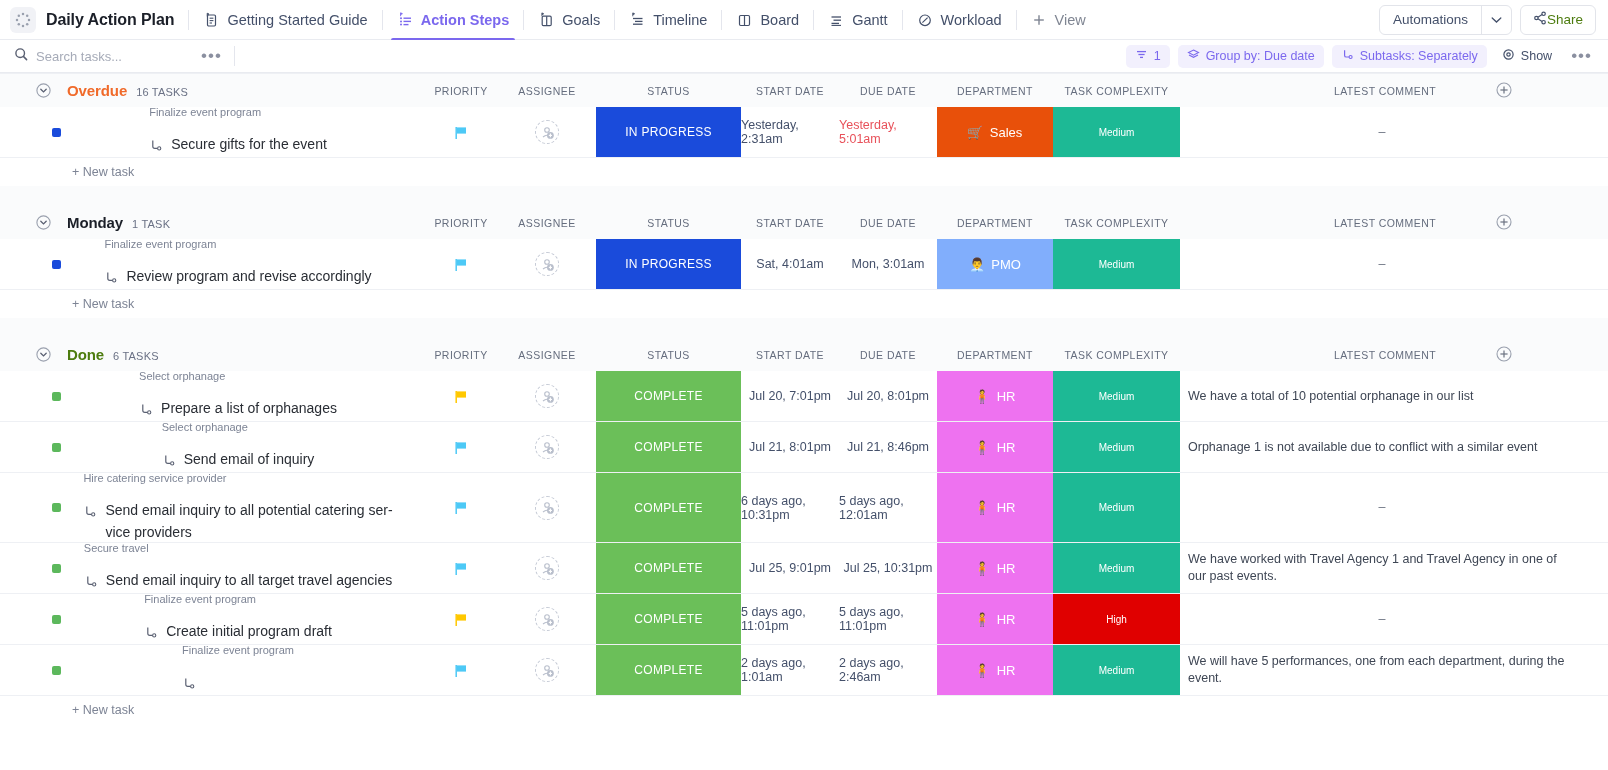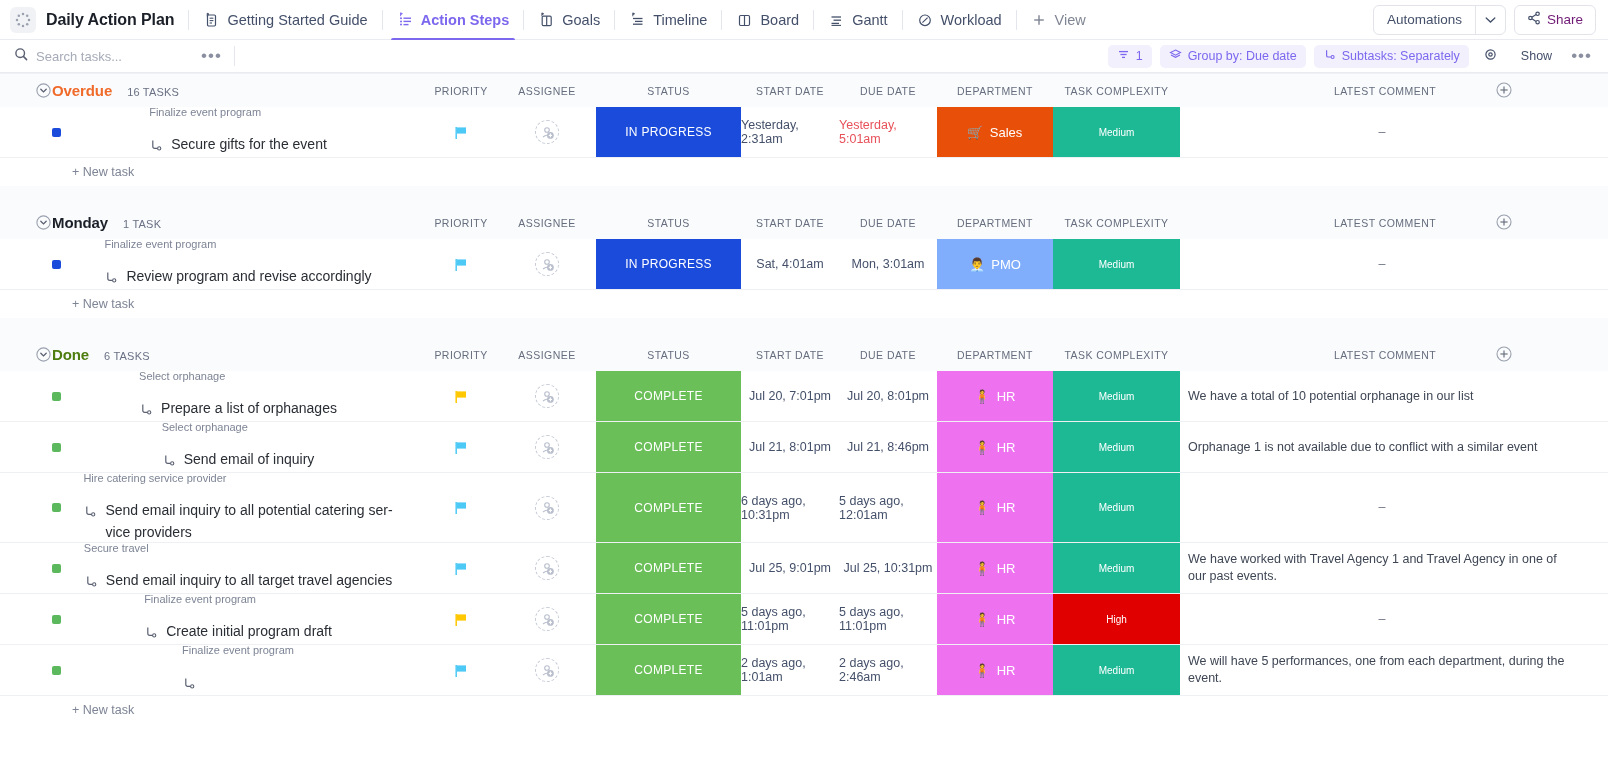--- a/index.html
+++ b/index.html
@@ -60,24 +60,24 @@
   .spacer { flex: 1 1 auto; }
   .btn-group {
     display:flex; align-items:center;
     border:1px solid #e2e4ea; border-radius:6px;
     height:30px; overflow:hidden;
   }
   .btn-auto { font-size:13.5px; color:#44506a; padding:0 13px; line-height:28px; cursor:pointer;}
   .btn-caret { width:30px; height:28px; display:flex; align-items:center; justify-content:center;
                border-left:1px solid #e2e4ea; cursor:pointer;}
   .btn-share {
-    display:flex; align-items:center; gap:6px;
+    display:flex; align-items:center; 
     border:1px solid #e2e4ea; border-radius:6px;
     height:30px; padding:0 12px; margin-left:8px;
-    font-size:13.5px; color:#701a75; cursor:pointer;
+    font-size:13.5px; color:#4d7c0f; cursor:pointer;
   }
 
   
   .toolbar {
     height: 33px;
     display:flex; align-items:center;
     border-bottom:1px solid #e9ebf0;
     background:#ffffff;
     padding: 0 12px 0 14px;
   }
@@ -89,36 +89,36 @@
   }
   .search-input::placeholder { color:#a6abb8; }
   .tb-dots { color:#8b90a0; font-size:17px; letter-spacing:1px; padding:0 12px; cursor:pointer; line-height:10px;}
   .tb-pill {
     display:flex; align-items:center; gap:6px;
     background:#f2f0fd; color:#7b68ee;
     border-radius:5px; height:23px; padding:0 9px;
     font-size:12.5px; margin-left:8px; cursor:pointer; white-space:nowrap;
   }
   .tb-plain {
-    display:flex; align-items:center; gap:24px;
+    display:flex; align-items:center; gap:6px;
     color:#44506a; height:23px; padding:0 9px;
     font-size:12.5px; margin-left:6px; cursor:pointer; white-space:nowrap;
   }
   .tb-dots2 { color:#8b90a0; font-size:17px; letter-spacing:1px; padding:0 4px 0 10px; cursor:pointer; line-height:10px;}
 
   
   .sheet { position:relative; height:697px; overflow:hidden; background:#ffffff; }
 
   .group { position:relative; }
   .grp-header {
     height:33px; display:flex; align-items:center;
     background:#fafbfc;
     position:relative;
   }
-  .grp-left { display:flex; align-items:baseline; gap:15px; padding-left:32px; width:424px; flex:0 0 auto;}
+  .grp-left { display:flex; align-items:baseline; gap:9px; padding-left:47px; width:424px; flex:0 0 auto;}
   .grp-caret {
     position:absolute; left:36px; top:9px;
     width:15px; height:15px;
   }
   .grp-name { font-size:15px; font-weight:bold; letter-spacing:-0.1px; padding-left:20px;}
   .grp-count { font-size:11px; color:#6a7185; letter-spacing:0.2px; }
   .grp-plus { position:absolute; right:96px; top:8px; width:16px; height:16px; cursor:pointer;}
 
   .colhead {
     font-size:10.5px; letter-spacing:0.45px; color:#656d7e;

